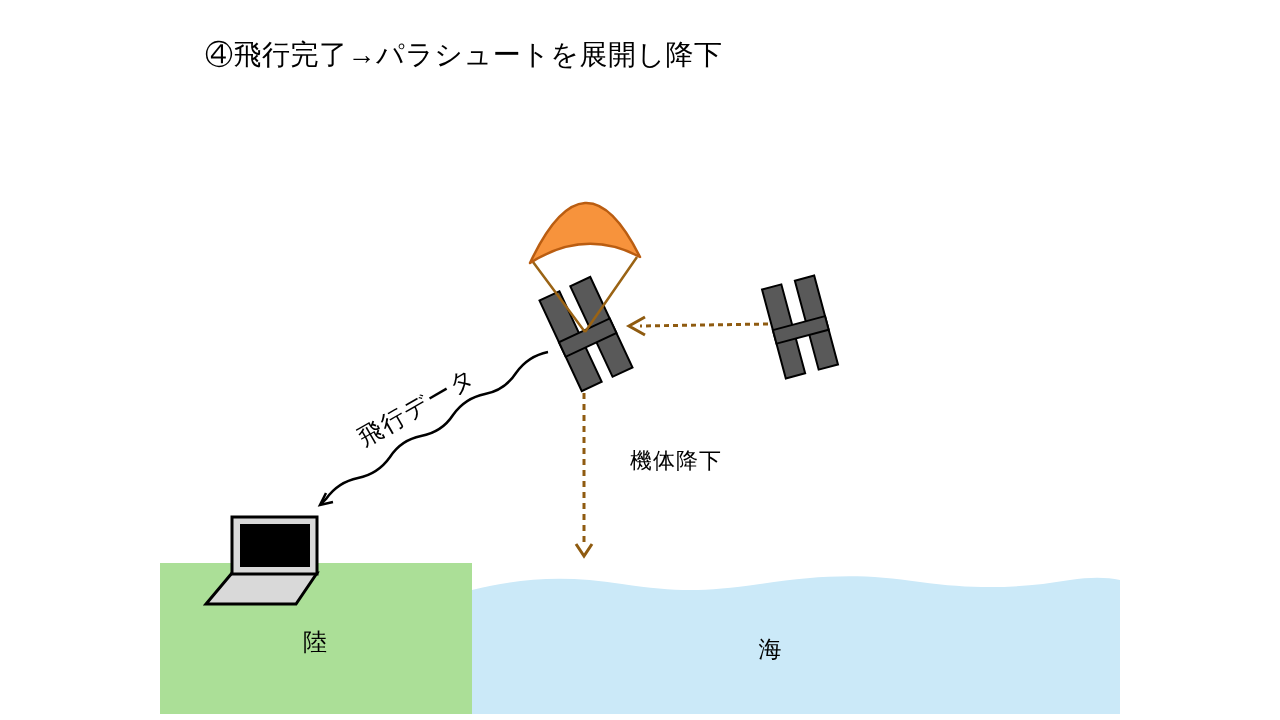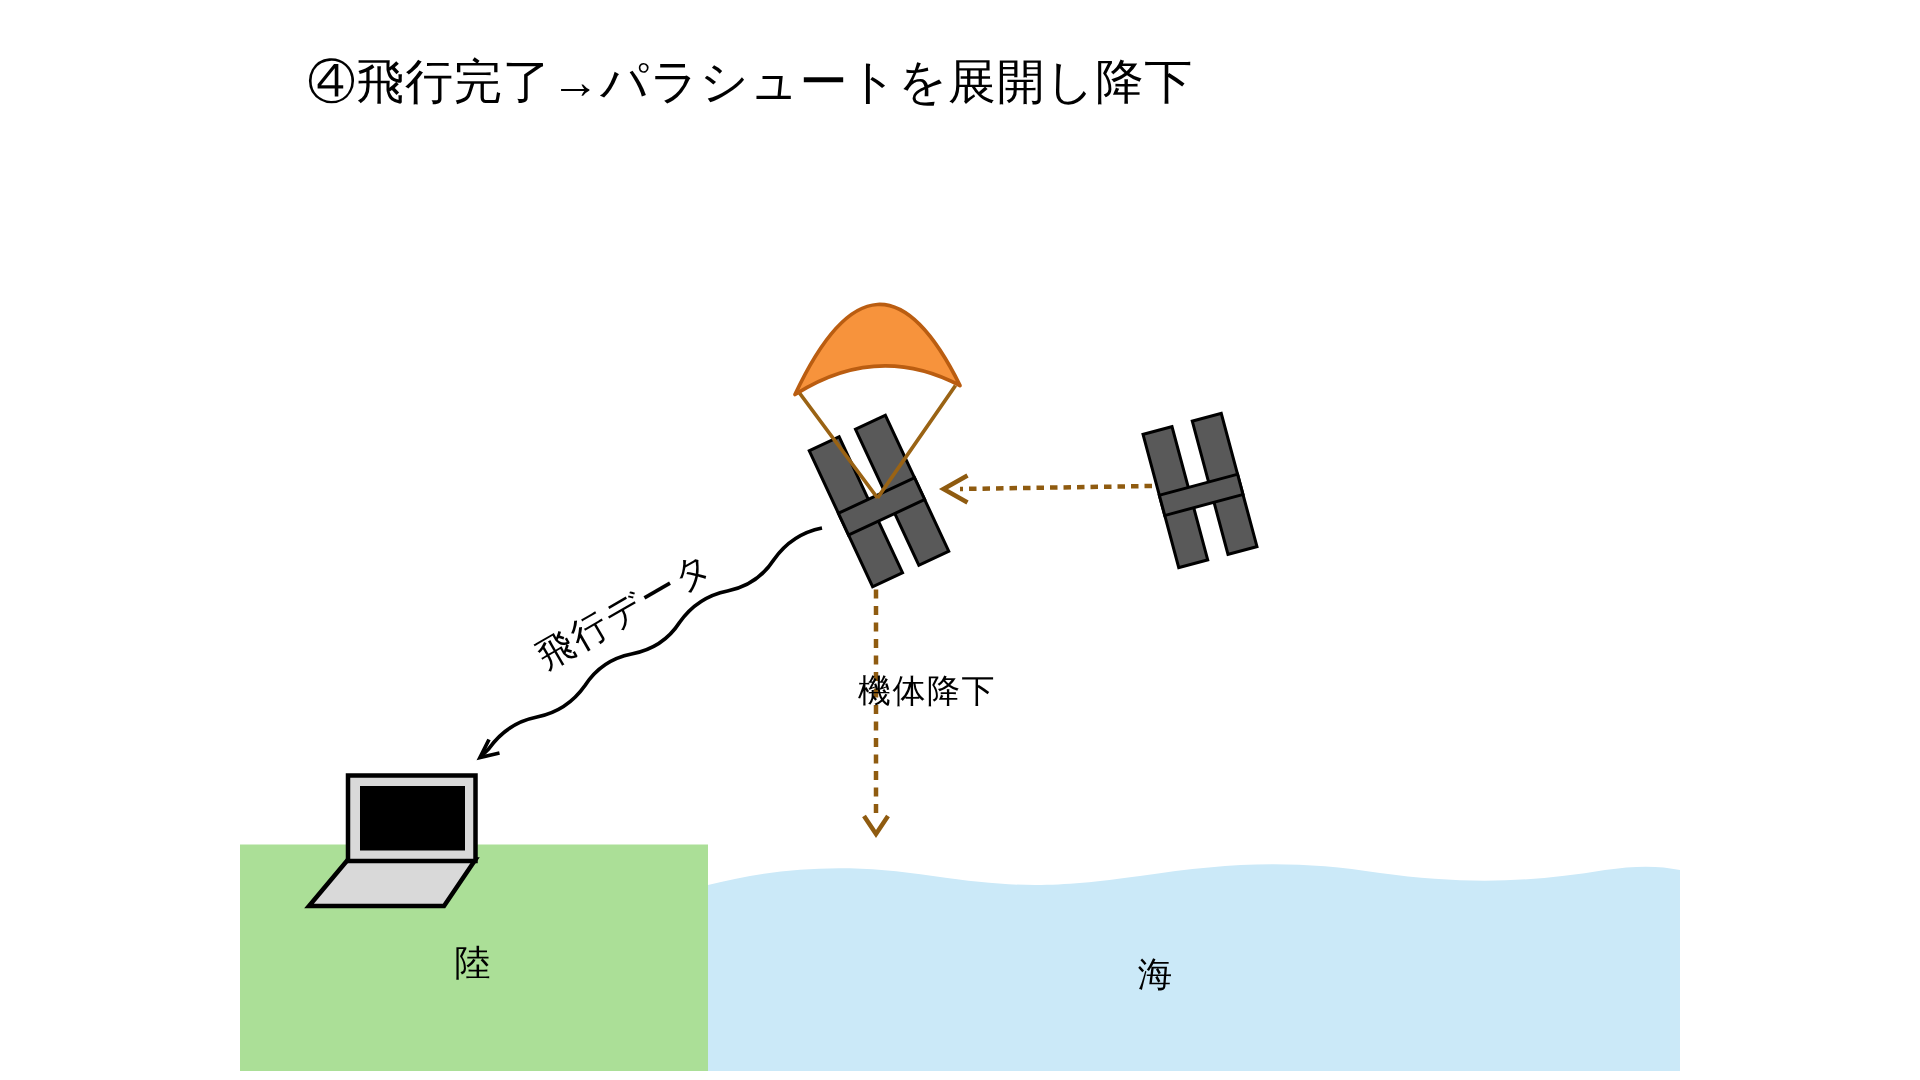--- a/index.html
+++ b/index.html
@@ -18,21 +18,21 @@
   .scene {
     position: absolute;
     left: 0;
     top: 0;
   }
   .title-block {
     position: absolute;
     left: 205px;
     top: 36px;
     color: #000000;
-    font-size: 32px;
+    font-size: 28px;
     line-height: 37px;
     font-weight: 500;
     letter-spacing: 0.5px;
     white-space: nowrap;
   }
   .title-line2 {
     padding-left: 32px;
   }
   .label {
     position: absolute;
@@ -40,21 +40,21 @@
     white-space: nowrap;
   }
   .label-flight-data {
     left: 417px;
     top: 407px;
     font-size: 24px;
     letter-spacing: 2px;
     transform: translate(-50%, -50%) rotate(-30deg);
   }
   .label-descent {
-    left: 572px;
+    left: 630px;
     top: 446px;
     font-size: 22px;
     letter-spacing: 1px;
     font-family: Liberation Serif, serif;
   }
   .label-land {
     left: 315px;
     top: 626px;
     font-size: 24px;
     transform: translateX(-50%);

